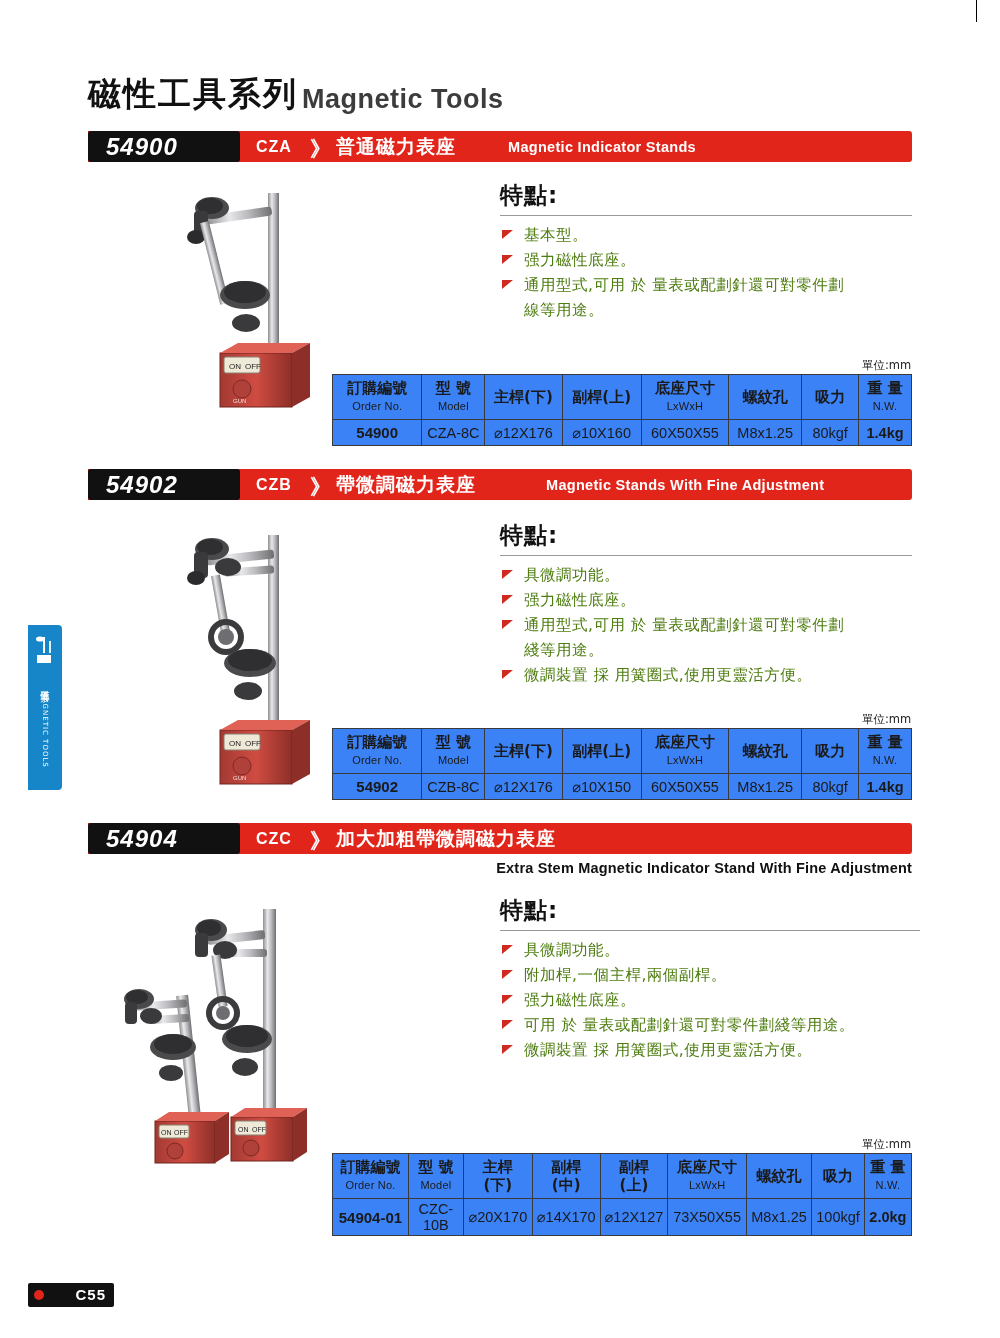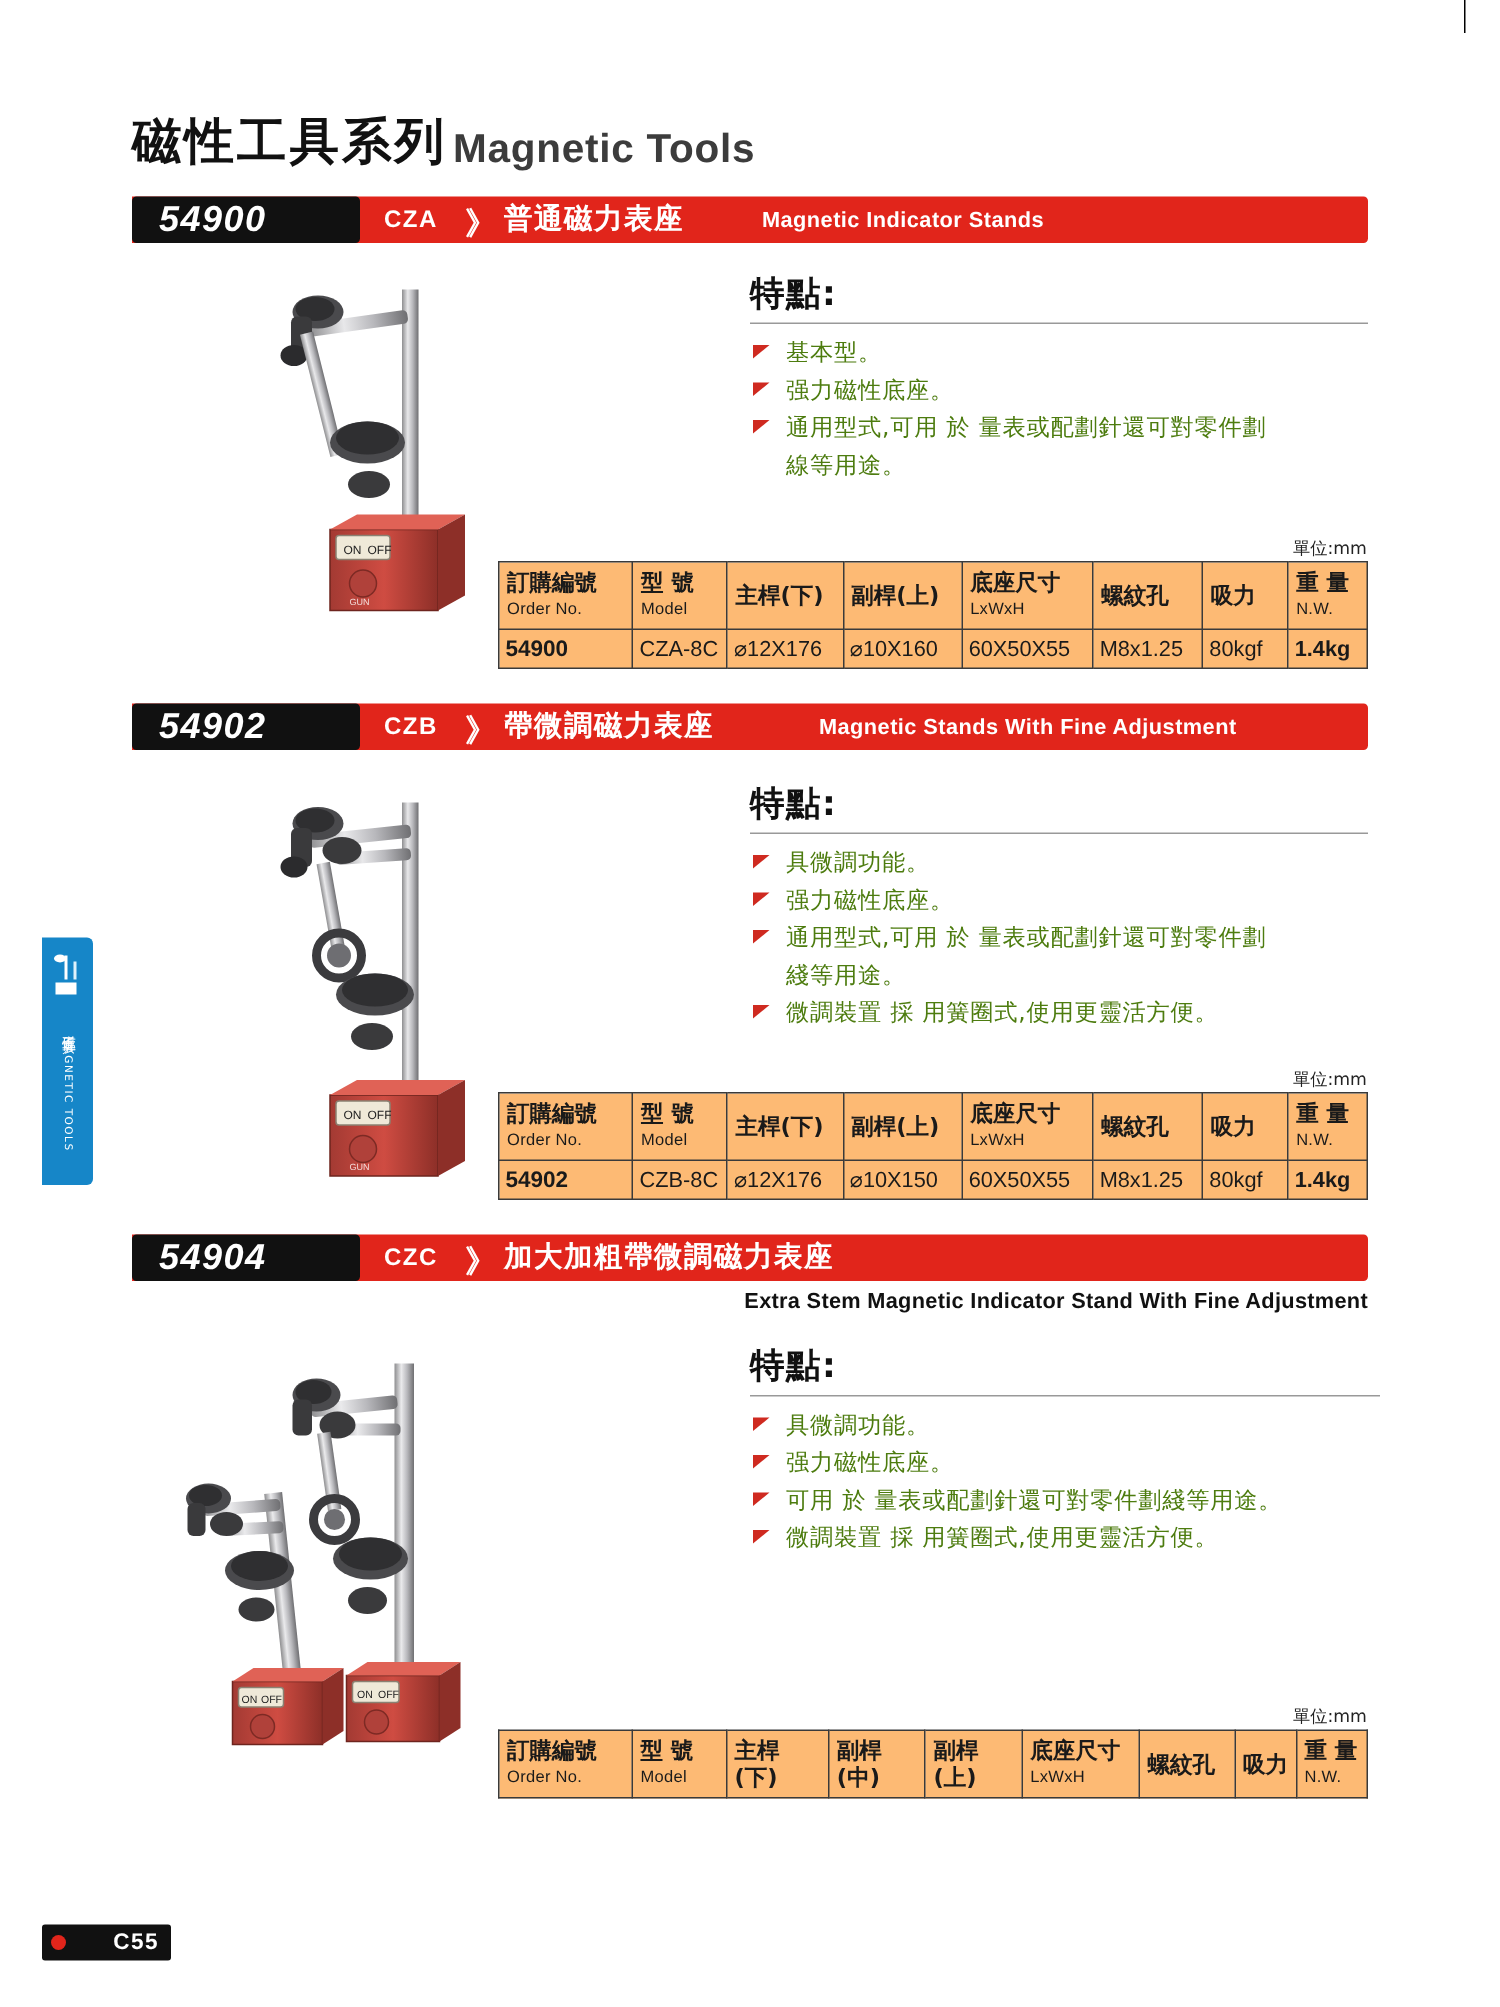--- a/index.html
+++ b/index.html
@@ -99,23 +99,23 @@
     font-family:"DejaVu Sans", sans-serif;
   }
 
   
   table.spec {
     position:absolute; border-collapse:collapse;
     font-family:"DejaVu Sans", sans-serif;
   }
   table.spec th, table.spec td {
     border:1px solid #3a3a3a;
-    text-align:left; vertical-align:middle;
+    text-align:center; vertical-align:middle;
     padding:2px 4px;
-    background:#fdba74;
+    background:#3b82f6;
   }
   table.spec th {
     font-weight:bold; font-size:15px; line-height:18px;
     padding:4px 5px;
   }
   table.spec th .en {
     display:block; font-size:11px; font-weight:normal;
     font-family:"Liberation Sans", sans-serif; letter-spacing:0.2px;
   }
   table.spec td {
@@ -417,40 +417,52 @@
   <text x="66" y="240" font-family="Liberation Sans" font-size="7" fill="#222">ON</text>
   <text x="79" y="240" font-family="Liberation Sans" font-size="7" fill="#222">OFF</text>
   <circle cx="80" cy="256" r="8" fill="#b0413a" stroke="#7d2a24"></circle>
 </svg>
 
 <div class="feat" style="left:500px;top:895px;width:420px;">
   <div class="head">特點:</div>
   <div class="rule"></div>
   <ul>
     <li><span class="bullet"></span><span>具微調功能。</span></li>
+    <li><span class="bullet"></span><span>附加桿,一個主桿,兩個副桿。</span></li>
     <li><span class="bullet"></span><span>强力磁性底座。</span></li>
     <li><span class="bullet"></span><span>可用 於 量表或配劃針還可對零件劃綫等用途。</span></li>
     <li><span class="bullet"></span><span>微調裝置 採 用簧圈式,使用更靈活方便。</span></li>
   </ul>
 </div>
 
 <div class="unit" style="left:862px;top:1137px;">單位:mm</div>
 
 <table class="spec" style="left:332px;top:1153px;width:580px;">
   <tbody>
       <tr>
     <th style="width:92px;"><span>訂購編號</span><span class="en">Order No.</span></th>
     <th style="width:64px;"><span>型 號</span><span class="en">Model</span></th>
     <th style="width:70px;"><span>主桿(下)</span></th>
     <th style="width:66px;"><span>副桿(中)</span></th>
     <th style="width:66px;"><span>副桿(上)</span></th>
     <th style="width:80px;"><span>底座尺寸</span><span class="en">LxWxH</span></th>
     <th style="width:66px;"><span>螺紋孔</span></th>
     <th style="width:42px;"><span>吸力</span></th>
     <th style="width:48px;"><span>重 量</span><span class="en">N.W.</span></th>
+  </tr>
+  <tr>
+    <td class="ord">54904-01</td>
+    <td>CZC-10B</td>
+    <td>⌀20X170</td>
+    <td>⌀14X170</td>
+    <td>⌀12X127</td>
+    <td>73X50X55</td>
+    <td>M8x1.25</td>
+    <td>100kgf</td>
+    <td class="bold">2.0kg</td>
   </tr>
 </tbody>
   </table>
 
 <div class="side-tab">
   <svg class="icon" viewBox="0 0 22 34">
     <rect x="9" y="4" width="2" height="16" fill="#fff"></rect>
     <ellipse cx="6" cy="6" rx="4" ry="2.6" fill="#fff"></ellipse>
     <rect x="3" y="22" width="14" height="8" fill="#fff"></rect>
     <rect x="15" y="8" width="2" height="12" fill="#dff1fb"></rect>

